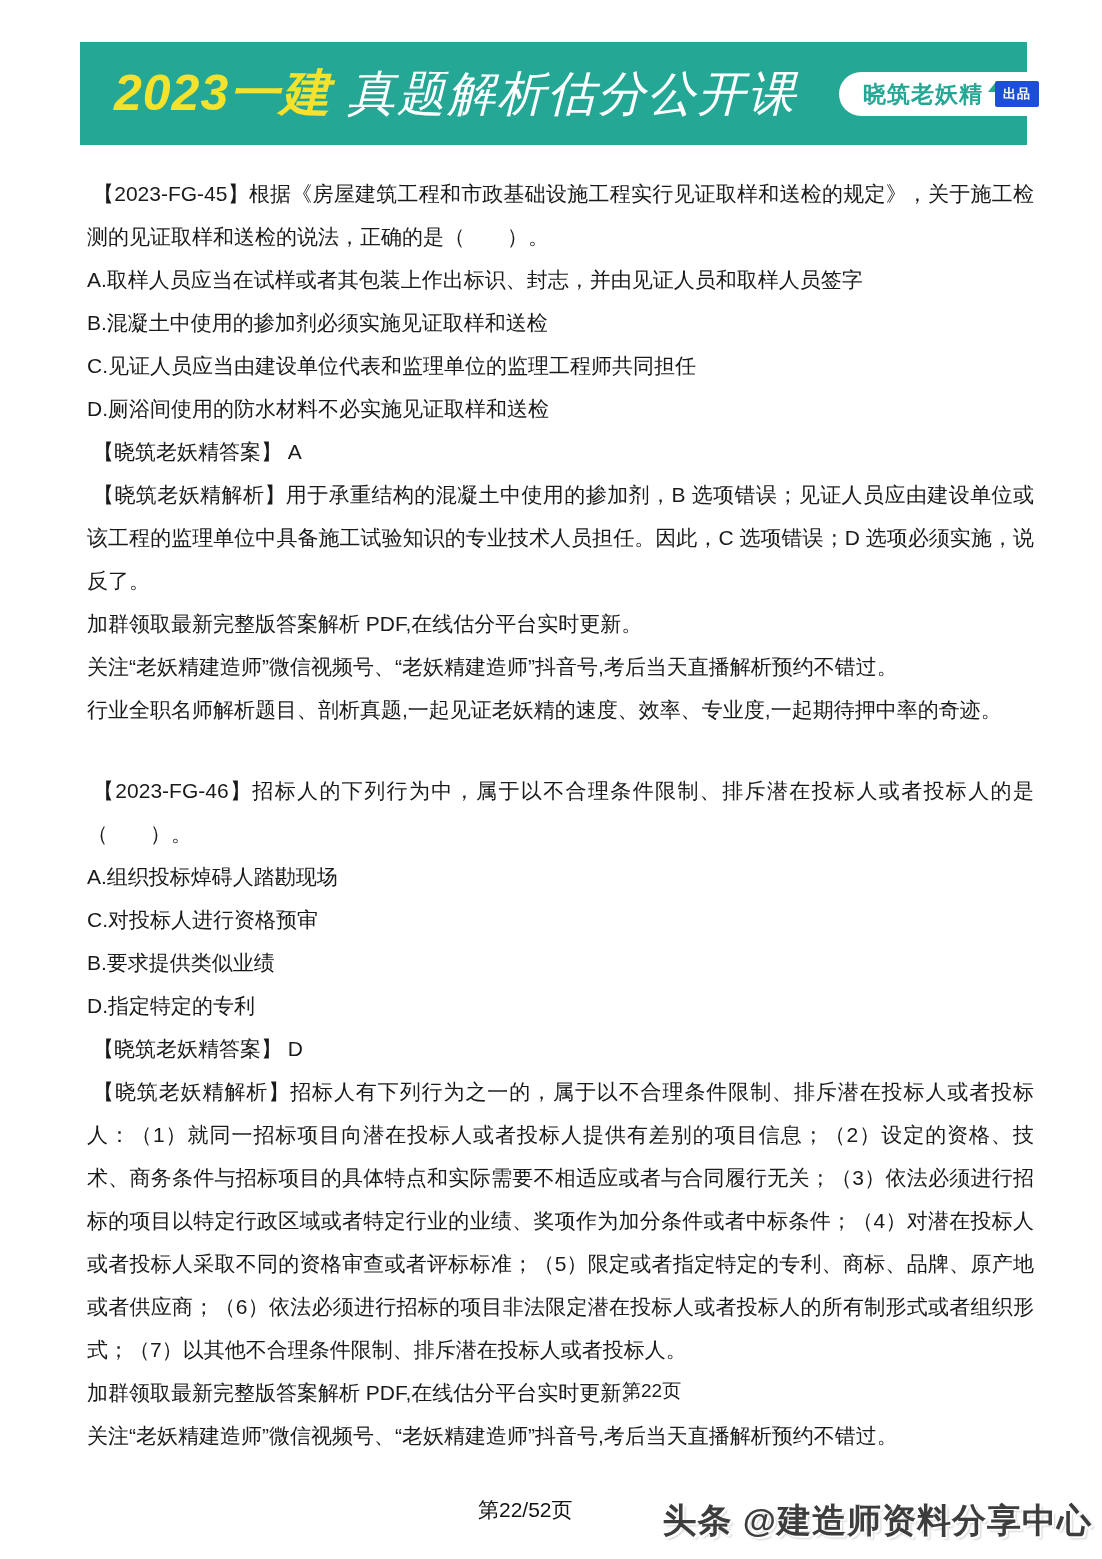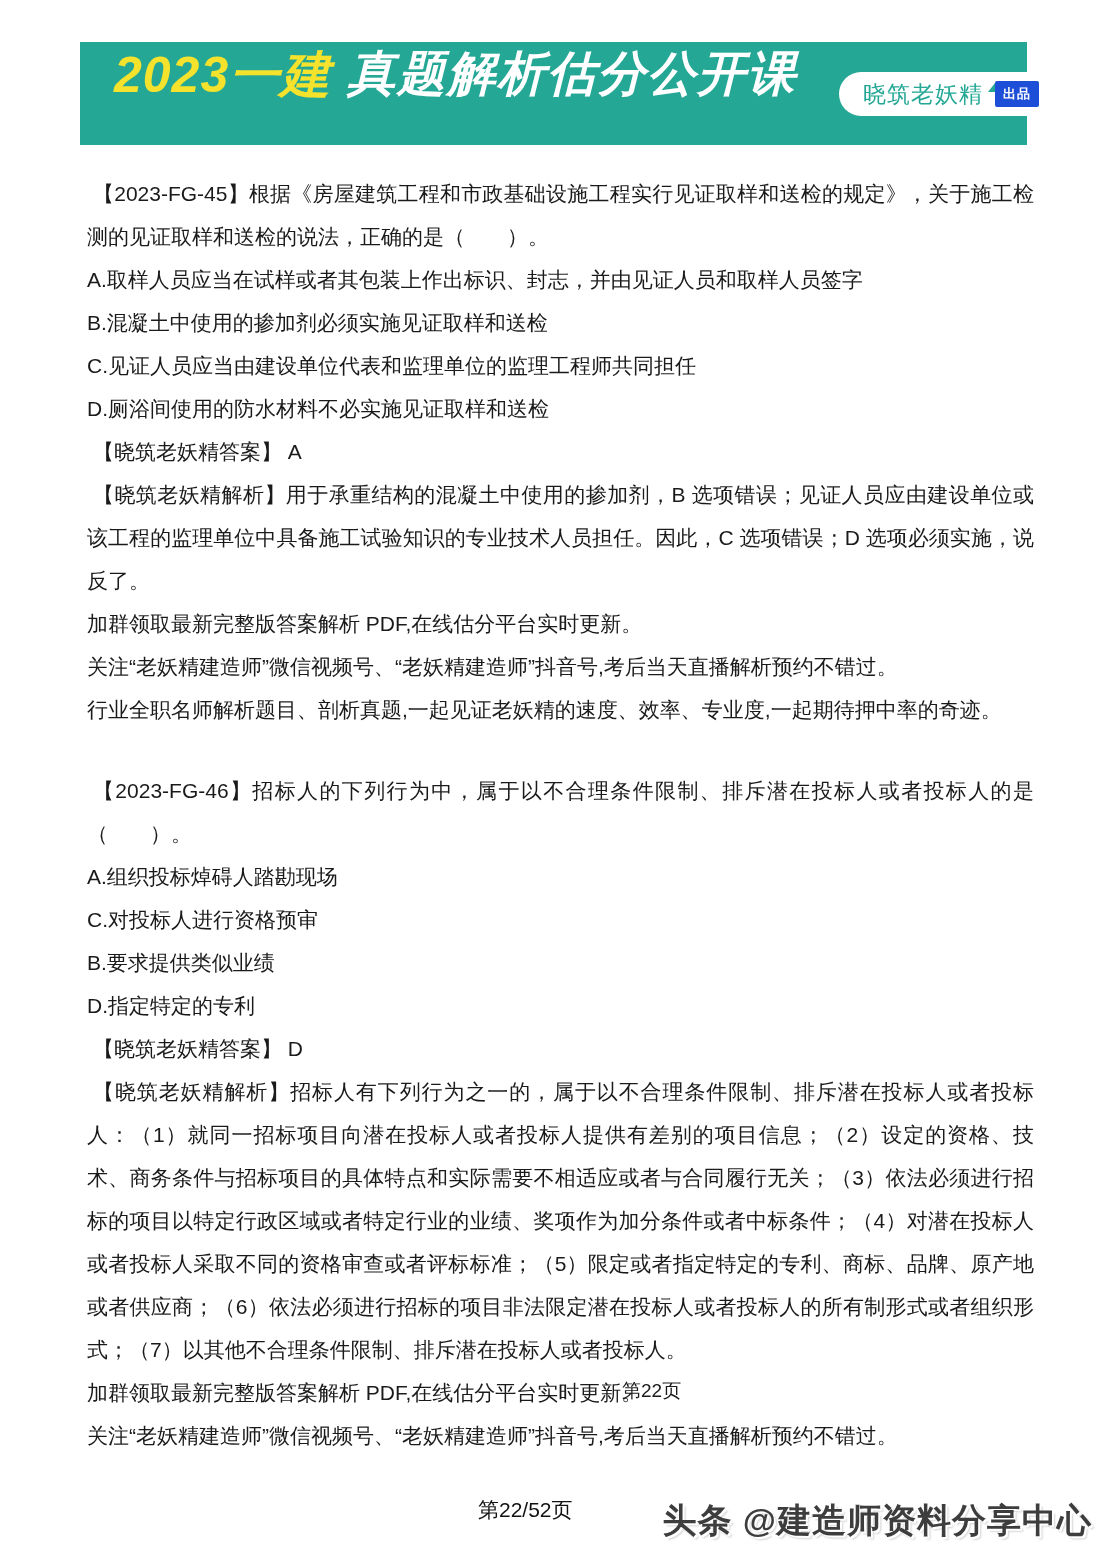--- a/index.html
+++ b/index.html
@@ -4,37 +4,37 @@
 <style>
   html,body{margin:0;padding:0;}
   body{
     width:1102px;height:1559px;position:relative;background:#ffffff;
     font-family:"Liberation Sans","DejaVu Sans",sans-serif;
     color:#1a1a1a;overflow:hidden;
   }
   
   .banner{
     position:absolute;left:80px;top:42px;width:947px;height:103px;
-    background:#24a795;display:flex;
+    background:#24a795;display:flex;align-items:center;
   }
   .banner-title{
     font-size:50px;font-weight:bold;font-style:italic;
     color:#f4e22c;margin-left:34px;letter-spacing:1px;white-space:nowrap;
   }
   .banner-subtitle{
-    font-size:48px;font-weight:bold;font-style:italic;
+    font-size:48px;font-weight:normal;font-style:italic;
     color:#ffffff;margin-left:16px;letter-spacing:2px;white-space:nowrap;
   }
   .logo-pill{
     position:absolute;right:0;top:30px;height:44px;width:188px;
     background:#ffffff;border-radius:22px 0 0 22px;
     display:flex;align-items:center;justify-content:flex-start;
   }
   .logo-text{
-    font-size:23px;font-weight:normal;color:#24a795;
+    font-size:23px;font-weight:bold;color:#24a795;
     margin-left:24px;letter-spacing:1px;white-space:nowrap;
   }
   .logo-badge{
     position:relative;margin-left:12px;background:#1d4ed8;color:#ffffff;
     font-size:13px;font-weight:bold;padding:4px 8px;border-radius:2px;
     letter-spacing:1px;white-space:nowrap;
   }
   .badge-notch{
     position:absolute;left:-7px;top:2px;width:0;height:0;
     border-right:7px solid #24a795;border-top:9px solid transparent;

